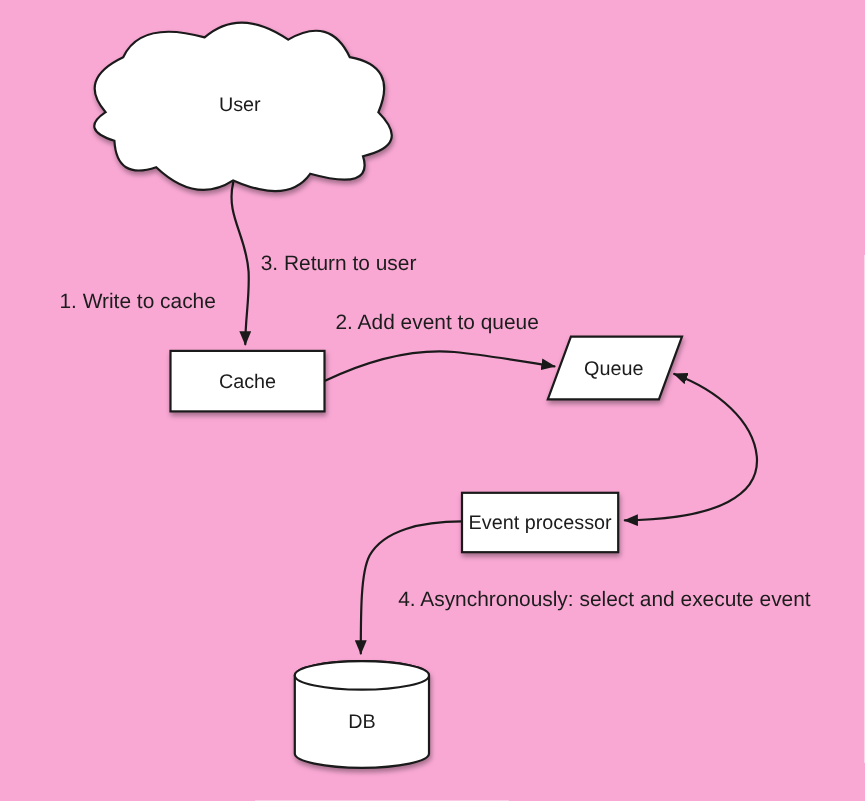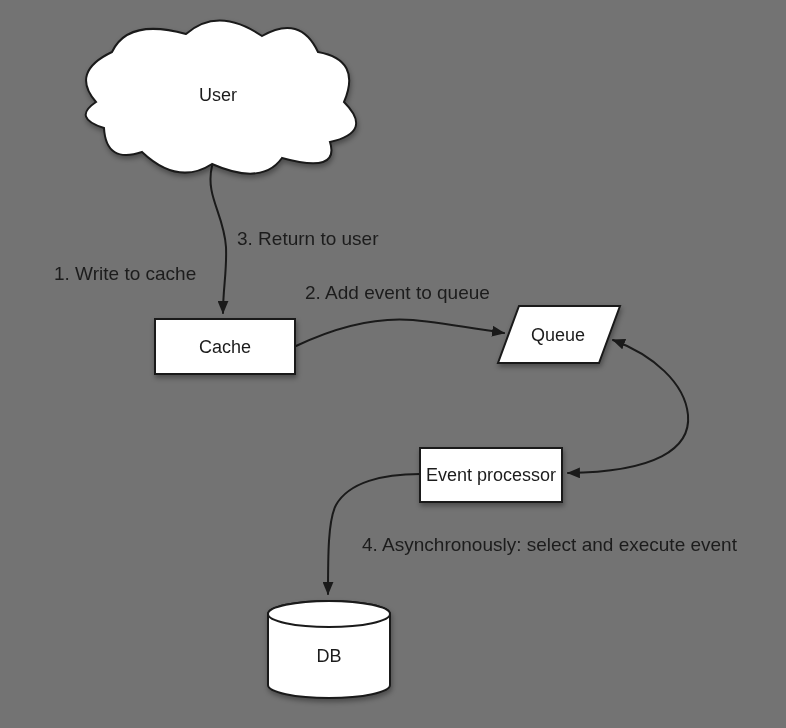--- a/index.html
+++ b/index.html
@@ -4,21 +4,21 @@
 <style>
   html, body {
     margin: 0;
     padding: 0;
     background: #ffffff;
   }
   .stage {
     position: relative;
     width: 786px;
     height: 728px;
-    background: #737373;
+    background: #f9a8d4;
     overflow: hidden;
     font-family: "Liberation Sans", sans-serif;
   }
   svg { display: block; }
   .node {
     fill: #ffffff;
     stroke: #1a1a1a;
     stroke-width: 2;
   }
   .shadow {

